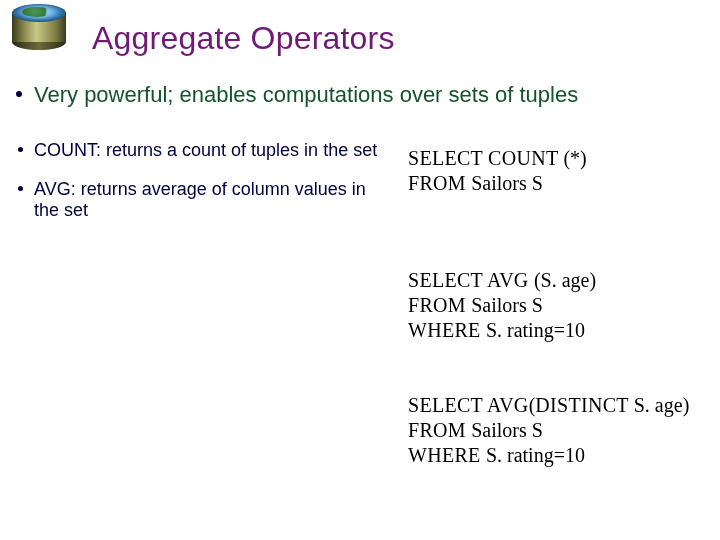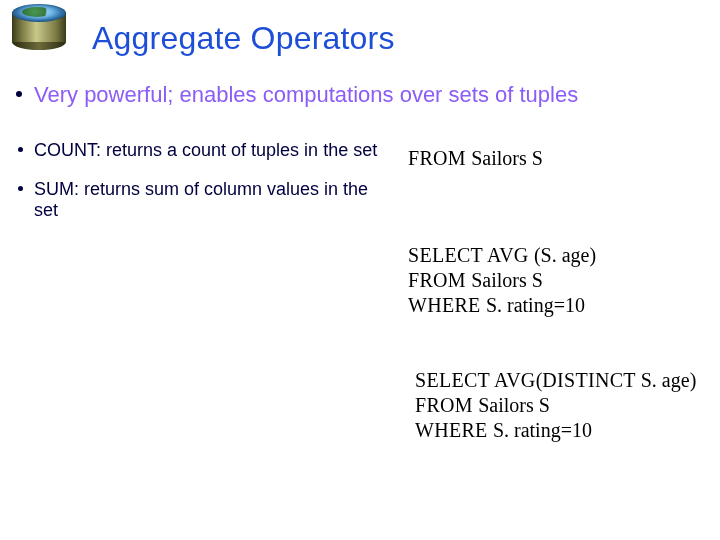--- a/index.html
+++ b/index.html
@@ -60,31 +60,31 @@
     border-radius: 50%;
     background: linear-gradient(to right, #2a2a12 0%, #6b6b3a 50%, #2a2a12 100%);
   }
 
   .title {
     position: absolute;
     left: 92px;
     top: 20px;
     font-size: 32px;
     font-weight: 400;
-    color: #1d4ed8;
+    color: #701a75;
     letter-spacing: .2px;
   }
 
   .lead {
     position: absolute;
     left: 34px;
     top: 82px;
     right: 20px;
     font-size: 22px;
-    color: #8b5cf6;
+    color: #14532d;
   }
   .lead .bullet {
     position: absolute;
     left: -18px;
     top: 9px;
     width: 6px;
     height: 6px;
     background: #000040;
     border-radius: 50%;
   }
@@ -131,21 +131,21 @@
   }
   .item.tight { margin-bottom: 6px; }
 
   .sql {
     margin-bottom: 40px;
     line-height: 1.25;
   }
   .sc { font-variant: small-caps; letter-spacing: .3px; }
   .gap-top-1 { margin-top: 6px; }
   .gap-top-2 { margin-top: 72px; }
-  .gap-top-3 { margin-top: 50px; margin-left: 7px; }
+  .gap-top-3 { margin-top: 50px; }
 </style>
 </head>
 <body>
 
 <div class="slide">
 
   <div class="logo">
     <div class="cyl-bottom"></div>
     <div class="cyl-side"></div>
     <div class="cyl-top"></div>
@@ -158,30 +158,33 @@
     <span>Very powerful; enables computations over sets of tuples</span>
   </div>
 
   <div class="cols">
 
     <div class="left">
       <div class="item">
         <span class="b"></span>
         <span>COUNT: returns a count of tuples in the set</span>
       </div>
-      <div class="item tight">
+      <div class="item">
         <span class="b"></span>
-        <span>SUM: returns sum of column values in the set</span>
+        <span>AVG: returns average of column values in the set</span>
       </div>
     </div>
 
     <div class="right">
 
       <div class="sql gap-top-1">
         <div>
+          <span class="sc">SELECT  COUNT </span><span>(*)</span>
+        </div>
+        <div>
           <span class="sc">FROM  </span><span>Sailors S</span>
         </div>
       </div>
 
       <div class="sql gap-top-2">
         <div>
           <span class="sc">SELECT  AVG </span><span>(S. age)</span>
         </div>
         <div>
           <span class="sc">FROM  </span><span>Sailors S</span>

